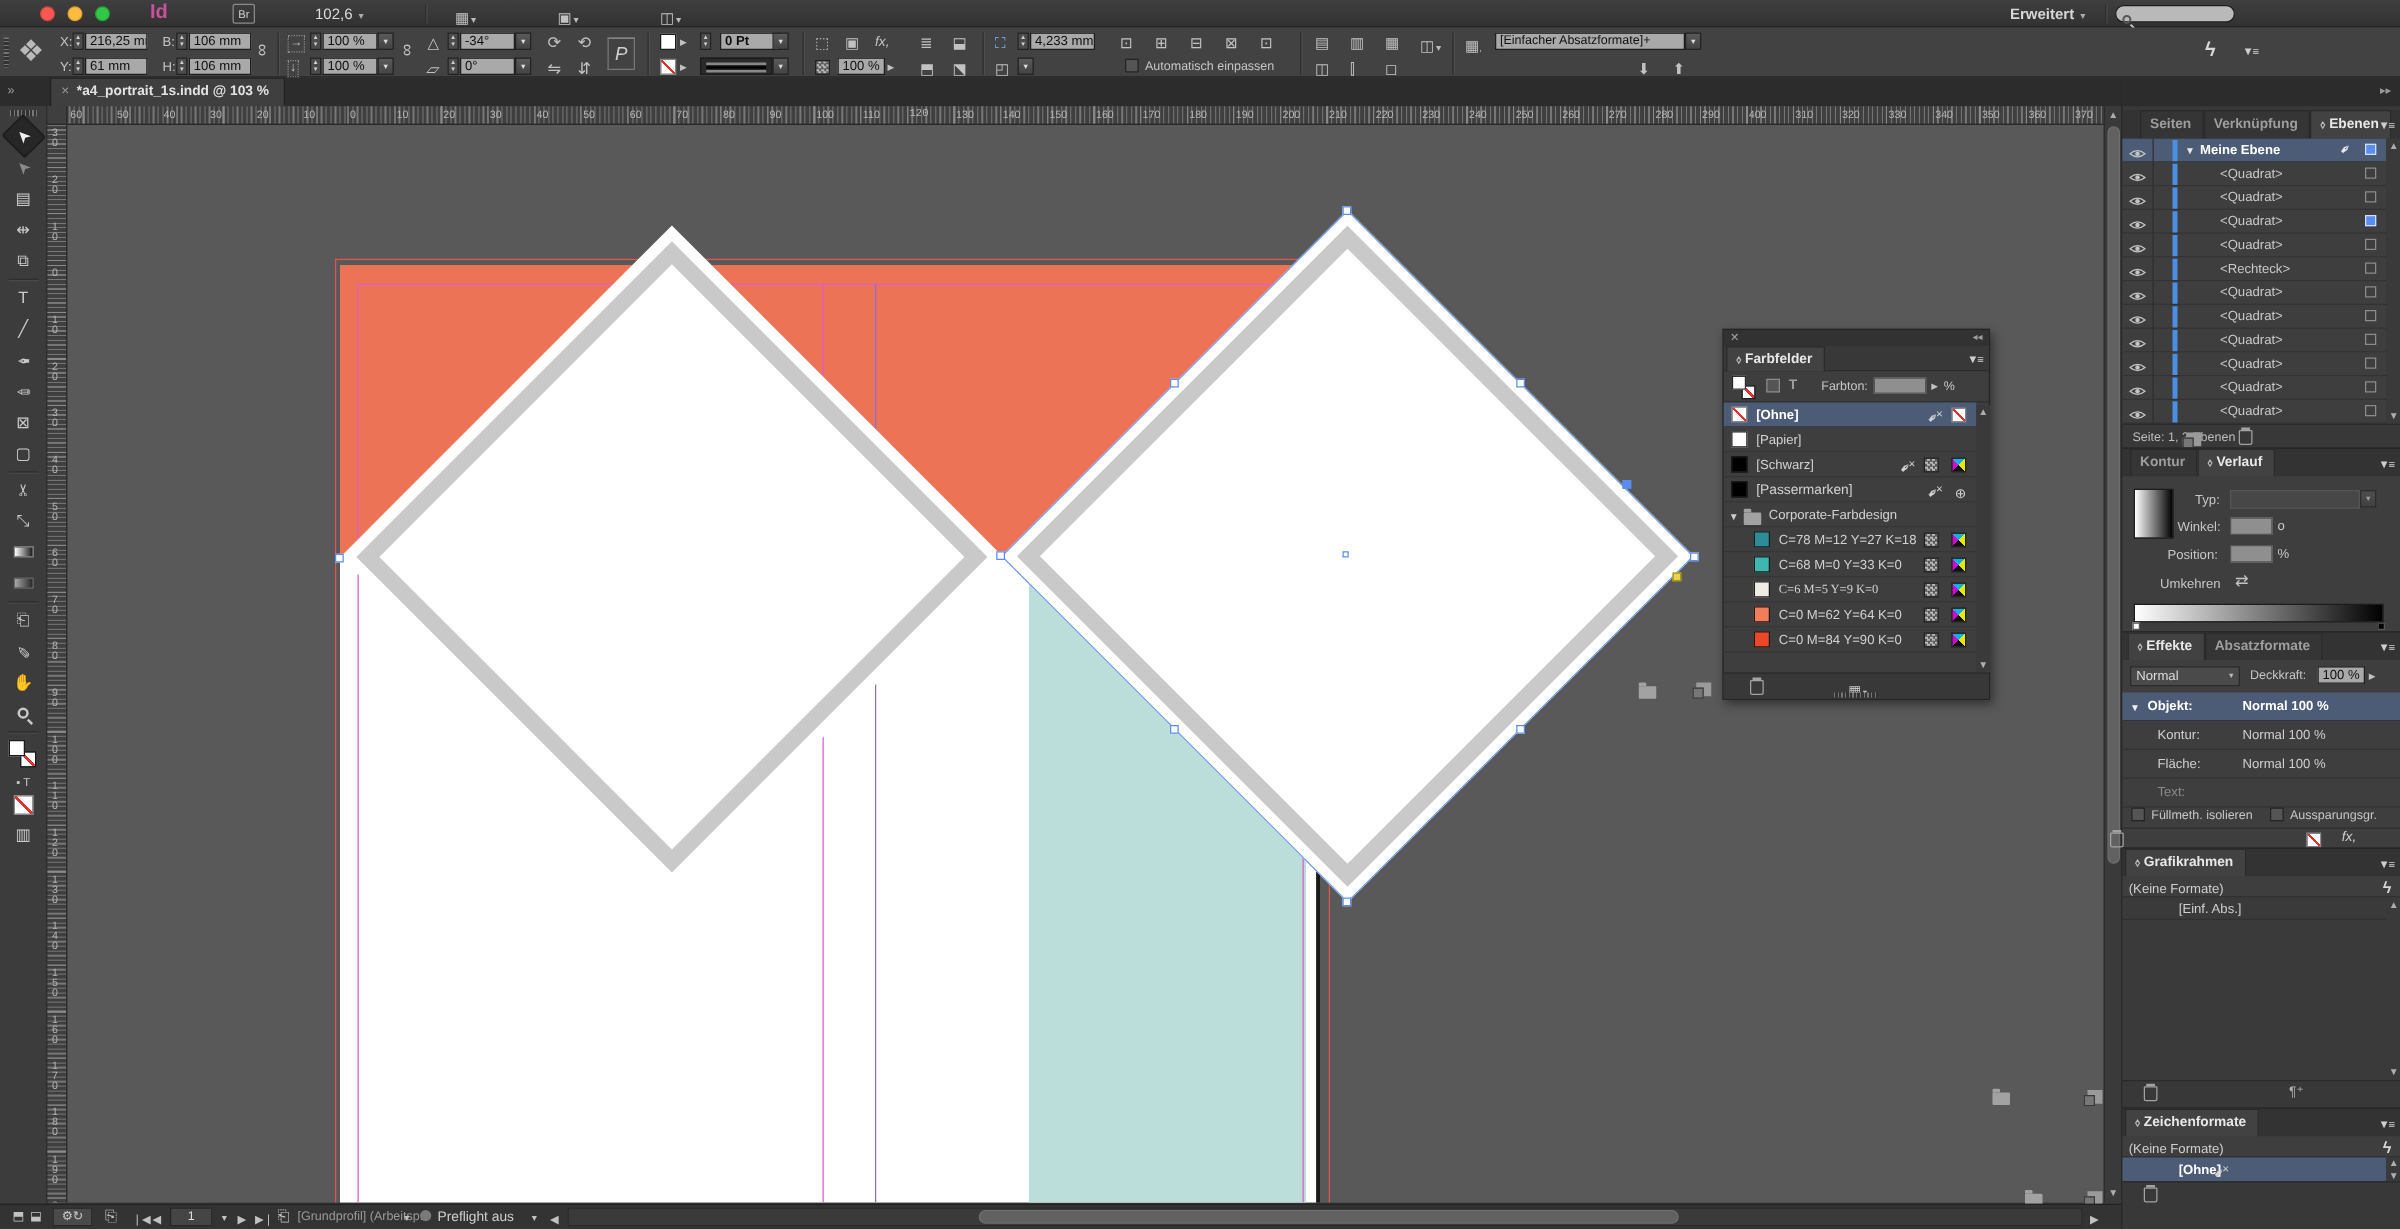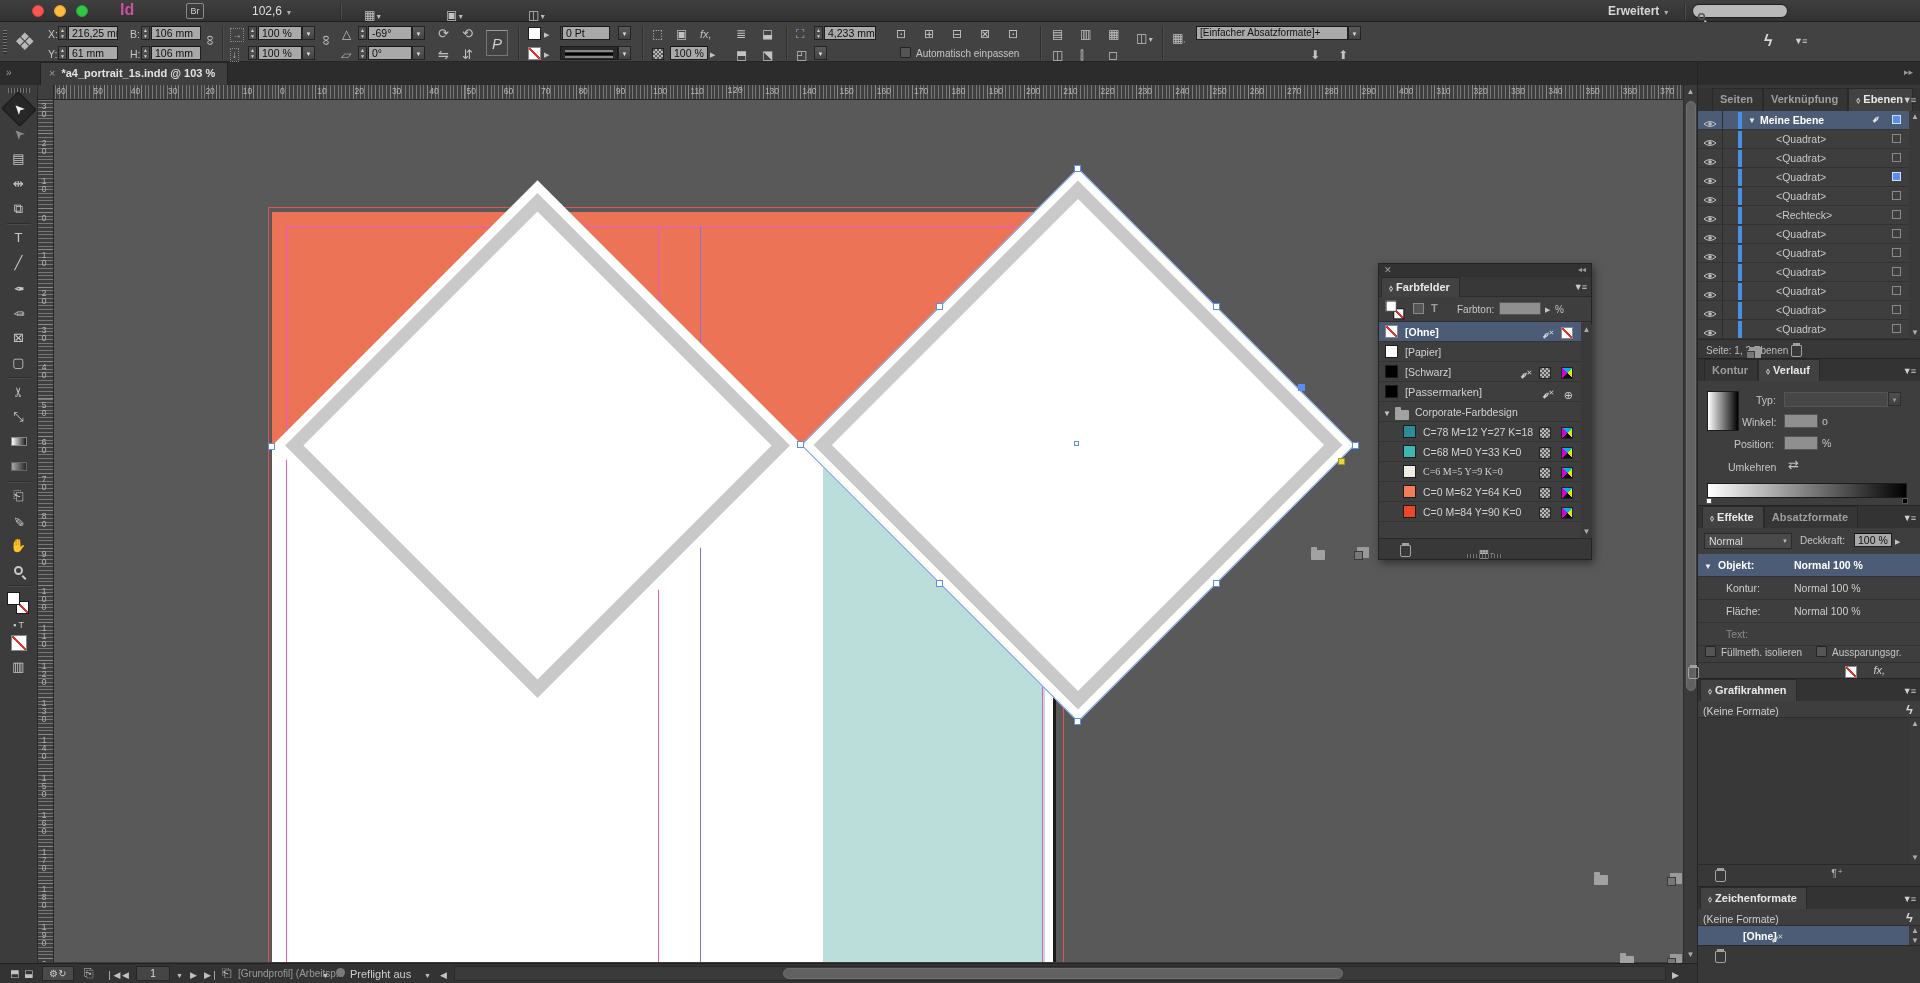--- a/index.html
+++ b/index.html
@@ -143,41 +143,41 @@
     <div class="abs fld" style="left:258px;top:4px;width:44px;">100 %</div>
     <div class="abs dd" style="left:302px;top:4px;">▼</div>
     <div class="abs ico" style="left:230px;top:26px;font-size:10px;border:1px dotted #888;padding:0 1px;">↓</div>
     <div class="abs spin" style="left:248px;top:24px;">▲<br>▼</div>
     <div class="abs fld" style="left:258px;top:24px;width:44px;">100 %</div>
     <div class="abs dd" style="left:302px;top:24px;">▼</div>
     <div class="abs ico" style="left:322px;top:12px;font-size:14px;transform:rotate(90deg);">∞</div>
 
     <div class="abs ico" style="left:342px;top:6px;">△</div>
     <div class="abs spin" style="left:358px;top:4px;">▲<br>▼</div>
-    <div class="abs fld" style="left:368px;top:4px;width:44px;">-69°</div>
+    <div class="abs fld" style="left:368px;top:4px;width:44px;">-34°</div>
     <div class="abs dd" style="left:412px;top:4px;">▼</div>
     <div class="abs ico" style="left:342px;top:27px;transform:skewX(-20deg);">▱</div>
     <div class="abs spin" style="left:358px;top:24px;">▲<br>▼</div>
     <div class="abs fld" style="left:368px;top:24px;width:44px;">0°</div>
     <div class="abs dd" style="left:412px;top:24px;">▼</div>
 
     <div class="abs ico" style="left:438px;top:6px;font-size:13px;">⟳</div>
     <div class="abs ico" style="left:462px;top:6px;font-size:13px;">⟲</div>
     <div class="abs ico" style="left:438px;top:27px;font-size:13px;">⇋</div>
     <div class="abs ico" style="left:462px;top:27px;font-size:13px;">⇵</div>
     <div class="abs" style="left:486px;top:8px;width:22px;height:26px;border:1px solid #777;border-top-color:#999;color:#cfcfcf;font-size:15px;text-align:center;line-height:26px;font-style:italic;">P</div>
     <div class="abs sepv" style="left:518px;top:4px;height:34px;"></div>
 
     <div class="abs swatch" style="left:528px;top:5px;background:#fff;"></div>
     <div class="abs ico" style="left:544px;top:7px;font-size:7px;">▶</div>
     <div class="abs noneic" style="left:528px;top:25px;width:13px;height:13px;"></div>
     <div class="abs ico" style="left:544px;top:27px;font-size:7px;">▶</div>
 
     <div class="abs spin" style="left:560px;top:4px;">▲<br>▼</div>
-    <div class="abs fld" style="left:562px;top:4px;width:48px;">0 Pt</div>
+    <div class="abs fld" style="left:576px;top:4px;width:48px;font-weight:bold;">0 Pt</div>
     <div class="abs dd" style="left:618px;top:4px;">▼</div>
     <div class="abs" style="left:560px;top:24px;width:58px;height:14px;background:#2a2a2a;border:1px solid #1a1a1a;">
       <div style="margin:6px 4px 0 4px;height:2px;background:#000;box-shadow:0 -3px 0 #888,0 3px 0 #888;"></div>
     </div>
     <div class="abs dd" style="left:618px;top:24px;">▼</div>
     <div class="abs sepv" style="left:642px;top:4px;height:34px;"></div>
 
     <div class="abs ico" style="left:652px;top:6px;">⬚</div>
     <div class="abs ico" style="left:676px;top:6px;">▣</div>
     <div class="abs ico" style="left:700px;top:6px;font-style:italic;font-size:11px;">fx,</div>
@@ -592,20 +592,23 @@
     </div>
 
     <div class="abs" style="left:0;top:616px;width:223px;height:23px;background:#333;border-top:1px solid #242424;">
       <span class="panel-tab" style="margin-left:2px;height:23px;"><span class="dia">⬨</span><span>Grafikrahmen</span></span>
       <span class="abs pmenu" style="right:6px;top:7px;">▼≡</span>
     </div>
     <div class="abs" style="left:0;top:639px;width:223px;height:17px;background:#3e3e3e;border-bottom:1px solid #2e2e2e;">
       <span style="color:#cfcfcf;font-size:10.5px;margin-left:5px;line-height:17px;">(Keine Formate)</span>
       <span class="abs" style="right:8px;top:1px;color:#d8d8d8;font-size:13px;font-weight:bold;">ϟ</span>
     </div>
+    <div class="abs" style="left:0;top:656px;width:211px;height:146px;background:#3a3a3a;">
+      <div style="height:18px;border-bottom:1px solid #303030;color:#cfcfcf;font-size:10.5px;padding:3px 0 0 45px;">[Einf. Abs.]</div>
+    </div>
     <div class="abs sbtrack" style="left:211px;top:656px;width:12px;height:146px;">
       <div class="sbarr" style="margin-top:1px;">▲</div>
       <div class="sbarr" style="position:absolute;bottom:1px;width:100%;">▼</div>
     </div>
     <div class="abs" style="left:0;top:802px;width:223px;height:20px;background:#383838;border-top:1px solid #2a2a2a;">
       <span class="i-folder abs" style="right:104px;top:6px;"></span>
       <span class="abs" style="right:78px;top:2px;color:#b0b0b0;font-size:11px;">¶⁺</span>
       <span class="i-new abs" style="right:46px;top:5px;"></span>
       <span class="i-trash abs" style="right:18px;top:3px;"></span>
     </div>

